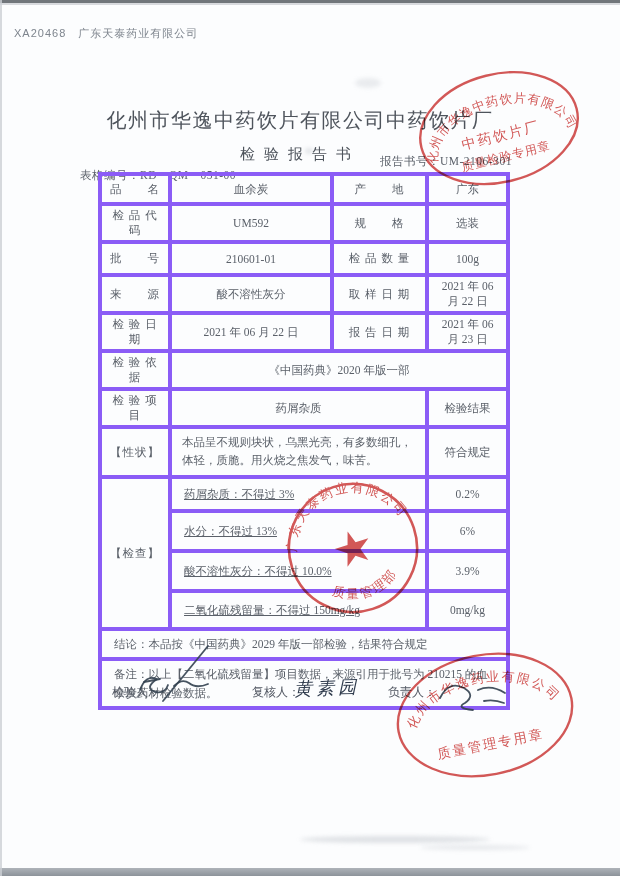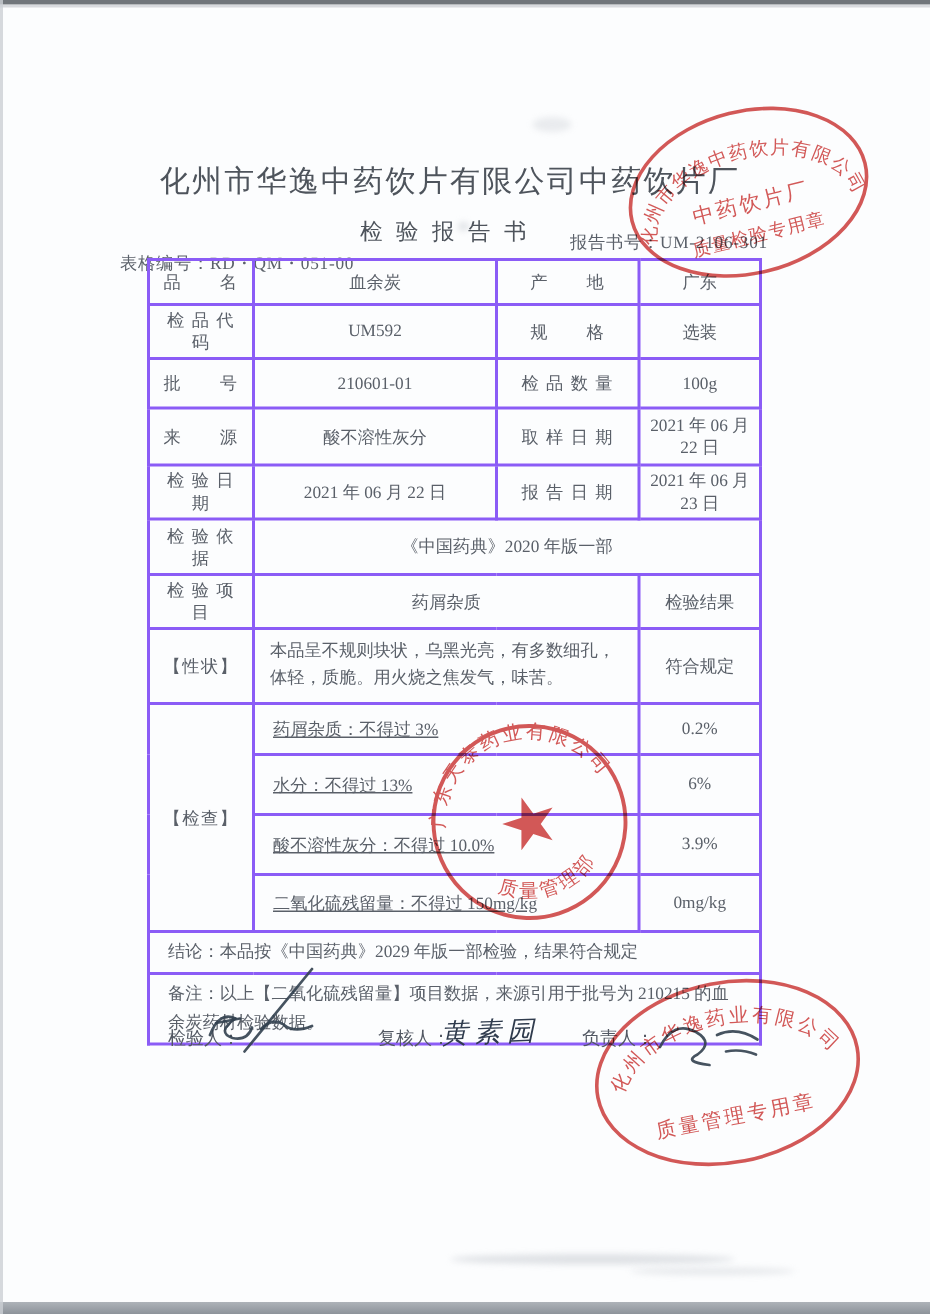--- a/index.html
+++ b/index.html
@@ -26,21 +26,21 @@
 
   .form-line{position:absolute;left:0;top:150px;width:620px;font-size:11.5px;color:#5b616a;}
   .form-no{position:absolute;left:80px;top:18px;letter-spacing:.5px;}
   .report-no{position:absolute;left:380px;top:4px;letter-spacing:.5px;}
 
   table.report{
     position:absolute;left:98px;top:172px;width:408px;
     border-collapse:collapse;table-layout:fixed;
     font-size:11.5px;color:#5a6069;
   }
-  table.report td{border:2px solid #8b5cf6;padding:2px 6px;text-align:center;vertical-align:middle;}
+  table.report td{border:4px solid #8b5cf6;padding:2px 6px;text-align:center;vertical-align:middle;}
   table.report td.lbl{letter-spacing:1px;}
   table.report td.left{text-align:left;padding-left:12px;text-decoration:underline;}
   table.report td.desc{text-align:left;padding:4px 10px;line-height:1.55;}
   table.report td.fullrow{text-align:left;padding:4px 12px;line-height:1.6;}
 
   .sig-row{position:absolute;left:0;top:684px;width:620px;font-size:12px;color:#525863;}
   .sig-label{position:absolute;top:0;}
   .sig-inspector{left:112px;}
   .sig-reviewer{left:252px;}
   .sig-manager{left:388px;}
@@ -65,20 +65,21 @@
 
   <div class="edge-top"></div>
   <div class="edge-top2"></div>
   <div class="edge-bottom"></div>
   <div class="edge-left"></div>
   <div class="smudge" style="left:300px;top:836px;width:190px;height:7px;opacity:.55;"></div>
   <div class="smudge" style="left:420px;top:845px;width:110px;height:5px;opacity:.4;"></div>
   <div class="smudge" style="left:355px;top:78px;width:26px;height:10px;opacity:.35;"></div>
   <div class="smudge" style="left:305px;top:148px;width:8px;height:6px;opacity:.5;"></div>
 
+  <div class="scan-header">XA20468　广东天泰药业有限公司</div>
 
   <div class="title-wrap">
     <div class="title-main">化州市华逸中药饮片有限公司中药饮片厂</div>
     <div class="title-sub">检验报告书</div>
   </div>
 
   <div class="form-line">
     <span class="form-no">表格编号：RD・QM・051-00</span>
     <span class="report-no">报告书号：UM-2106-301</span>
   </div>

